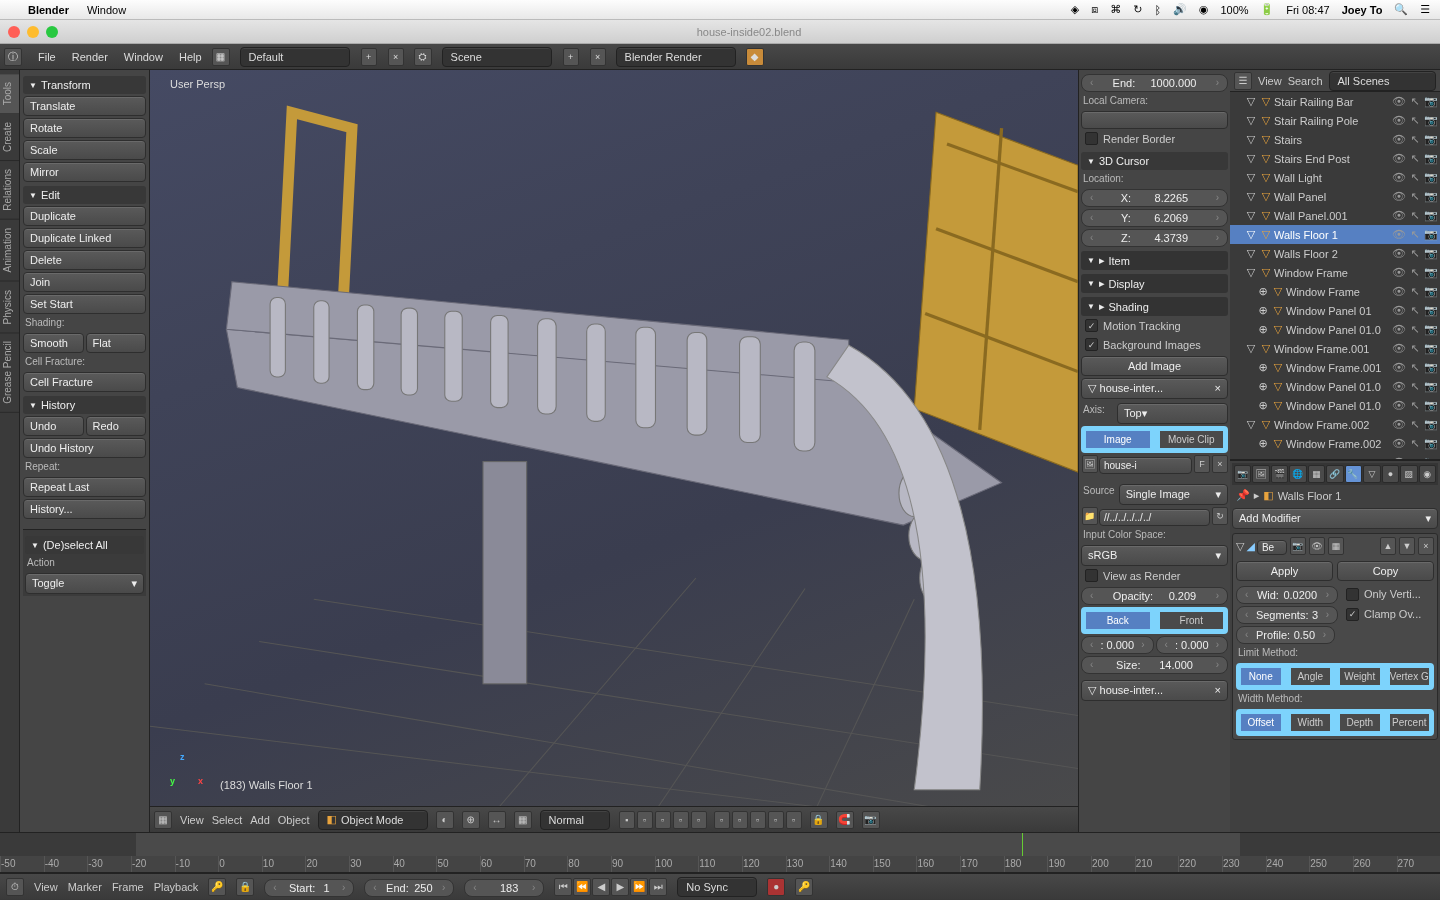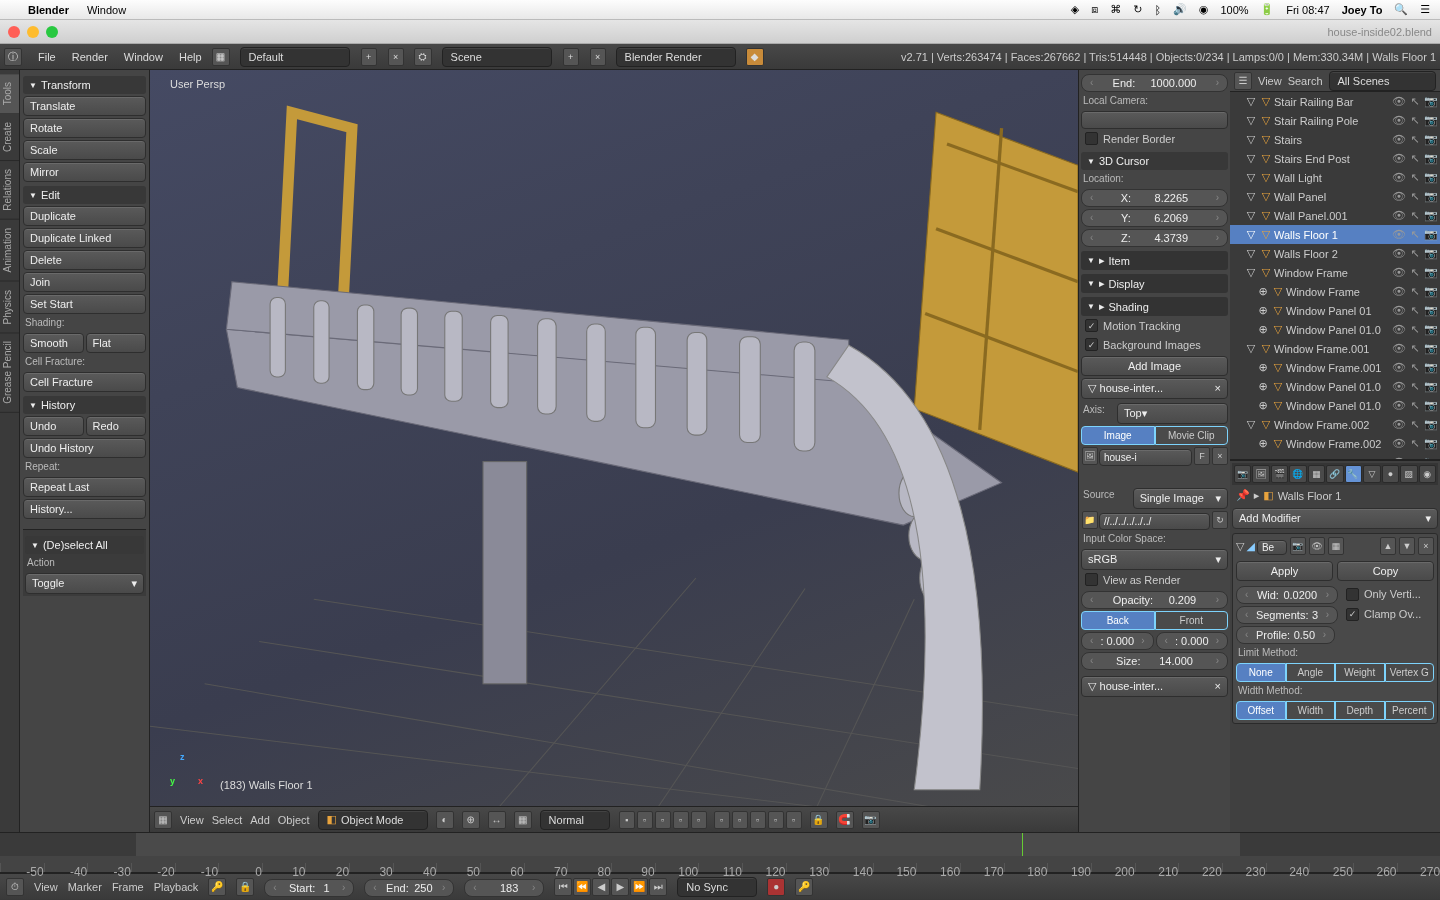--- a/index.html
+++ b/index.html
@@ -8,21 +8,21 @@
 
 .mac-bar { height:20px; background:linear-gradient(#fdfdfd,#e8e8e8); color:#000; display:flex; align-items:center; padding:0 10px; font-size:13px; gap:18px; border-bottom:1px solid #bbb;}
 .mac-bar .right { margin-left:auto; display:flex; gap:12px; align-items:center;}
 .mac-bar b { font-weight:600; }
 
 
 .title-bar { height:24px; background:linear-gradient(#e5e5e5,#cfcfcf); display:flex; align-items:center; padding:0 8px; gap:8px; color:#555; border-bottom:1px solid #aaa;}
 .traffic { display:flex; gap:7px; }
 .traffic span { width:12px; height:12px; border-radius:50%; display:inline-block; }
 .tl-r{background:#ff5f57;} .tl-y{background:#febc2e;} .tl-g{background:#28c840;}
-.title-bar .fname{ flex:1; text-align:right; color:#888;}
+.title-bar .fname{ flex:1; text-align:center; color:#888;}
 
 
 .info-bar { height:26px; background:linear-gradient(#484848,#3a3a3a); border-bottom:1px solid #222; display:flex; align-items:center; padding:0 4px; gap:10px; color:#ddd;}
 .info-bar .menu-items { display:flex; gap:16px; margin-left:6px;}
 .info-bar .menu-items span{ cursor:default;}
 .drop { background:#333; border:1px solid #222; border-radius:4px; height:20px; display:flex; align-items:center; padding:0 20px 0 8px; color:#ddd; position:relative; box-shadow:inset 0 1px 0 rgba(255,255,255,.08);}
 .sq-btn{ width:16px; height:18px; background:#555; border:1px solid #333; margin-left:1px; display:flex; align-items:center; justify-content:center; font-size:9px; border-radius:2px;}
 .info-stats { margin-left:auto; font-size:11px; color:#ccc;}
 
 
@@ -45,21 +45,21 @@
 .axis-gizmo .ax{position:absolute; font-size:9px; font-weight:bold;}
 .viewport svg.scene{position:absolute; inset:0; width:100%; height:100%;}
 
 .props-n { width:152px; background:#454545; border-left:1px solid #222; padding:2px; overflow-y:auto;}
 .num-field{ background:#555; border:1px solid #333; border-radius:8px; padding:2px 8px; margin-top:2px; display:flex; justify-content:space-between; color:#eee; font-size:10px;}
 .num-field::before{content:"‹"; color:#888; margin-right:4px;}
 .num-field::after{content:"›"; color:#888; margin-left:4px;}
 .chk{display:flex; align-items:center; gap:5px; padding:3px 4px;}
 .chk .box{width:13px;height:13px;background:#333;border:1px solid #222;border-radius:2px;display:flex;align-items:center;justify-content:center;font-size:9px;}
 .toggle-row{display:flex; gap:0; margin-top:2px;} 
-.toggle-row .tg{flex:1; background:#4a4a4a; border:1px solid #7dd3fc; padding:3px 0; text-align:center; font-size:10px;}
+.toggle-row .tg{flex:1; background:#4a4a4a; border:5px solid #7dd3fc; padding:3px 0; text-align:center; font-size:10px;}
 .toggle-row .tg.active{ background:#5680c2; color:#fff;}
 .toggle-row .tg:first-child{border-radius:4px 0 0 4px;}
 .toggle-row .tg:last-child{border-radius:0 4px 4px 0;}
 
 .outliner-area{ width:210px; background:#3a3a3a; display:flex; flex-direction:column;}
 .outliner-head{ height:22px; background:#444; border-bottom:1px solid #222; display:flex; align-items:center; padding:0 4px; gap:6px; font-size:10px;}
 .outliner{ flex:1; overflow-y:auto; font-size:11px; border-bottom:1px solid #222; height:430px;}
 .ol-row{display:flex; align-items:center; padding:1px 2px; gap:3px; height:19px;}
 .ol-row.sel{background:#5680c2; color:#fff;}
 .ol-row .tree{display:flex; align-items:center; gap:1px; flex:1; overflow:hidden; white-space:nowrap;}
@@ -70,21 +70,21 @@
 .props-area{flex:1; background:#404040; border-top:1px solid #222; overflow-y:auto; padding:2px;}
 .props-tabs{display:flex; gap:1px; padding:2px; background:#353535;}
 .props-tabs .pt{width:18px;height:18px;background:#4a4a4a;border:1px solid #2a2a2a;border-radius:2px;display:flex;align-items:center;justify-content:center;font-size:9px;}
 .props-tabs .pt.active{background:#6593d6;}
 
 .viewport-header{ position:absolute; bottom:0; left:0; right:0; height:26px; background:linear-gradient(#484848,#3a3a3a); border-top:1px solid #222; display:flex; align-items:center; padding:0 4px; gap:8px;}
 
 .timeline{ height:68px; background:#393939; border-top:1px solid #222;}
 .timeline-track{ height:40px; background:#3a3a3a; position:relative; border-bottom:1px solid #222;}
 .timeline-scale{position:absolute;bottom:0;left:0;right:0;height:16px;background:#444;display:flex;}
-.timeline-scale span{flex:1;text-align:right;font-size:12px;color:#aaa;border-left:1px solid #555; padding-top:2px;margin-top:7px;}
+.timeline-scale span{flex:1;text-align:left;font-size:10px;color:#aaa;border-left:1px solid #555; padding-top:2px;}
 .timeline-head{height:26px;background:linear-gradient(#484848,#3a3a3a);border-top:1px solid #222;display:flex;align-items:center;gap:10px;padding:0 6px;}
 .playhead{position:absolute; top:0; bottom:0; width:1px; background:#6c3;}
 .playhead::after{content:attr(data-frame); position:absolute; bottom:0; left:-12px; background:#6c3; color:#000; font-size:9px; padding:1px 4px; border-radius:2px;}
 .mini-icon{width:18px;height:18px;background:#555;border:1px solid #333;border-radius:2px;display:inline-flex;align-items:center;justify-content:center;font-size:10px;}
 </style>
 </head>
 <body>
 
 <div class="mac-bar">
   <span></span>
@@ -133,21 +133,20 @@
   <span class="mini-icon">⛭</span>
   <div class="drop" style="width:110px">
       <span>Scene</span>
     </div>
   <span class="sq-btn">+</span>
     <span class="sq-btn">×</span>
   <div class="drop" style="width:120px">
       <span>Blender Render</span>
     </div>
   <span class="mini-icon" style="background:#c88b3a">◆</span>
-  <div class="info-stats">v2.71 | Verts:263474 | Faces:267662 | Tris:514448 | Objects:0/234 | Lamps:0/0 | Mem:330.34M | Walls Floor 1</div>
 </div>
 
 <div class="workspace">
 
   <div class="left-tabs">
     <div class="vtab" style="background:#555">Tools</div>
     <div class="vtab">Create</div>
     <div class="vtab">Relations</div>
     <div class="vtab">Animation</div>
     <div class="vtab">Physics</div>
@@ -350,21 +349,21 @@
     <div class="toggle-row">
       <div class="tg active">Image</div>
         <div class="tg">Movie Clip</div>
       </div>
     <div style="display:flex;gap:1px;margin-top:2px">
       <span class="sq-btn">🖼</span>
       <div class="btn" style="flex:1;padding:2px 4px;font-size:10px">house-i</div>
       <span class="sq-btn">F</span>
       <span class="sq-btn">×</span>
       </div>
-    <div style="display:flex;gap:16px;margin-top:20px">
+    <div style="display:flex;gap:2px;margin-top:8px">
         <span class="label">Source</span>
       <div class="btn" style="flex:1;display:flex;justify-content:space-between;font-size:10px">
           <span>Single Image</span>
           <span>▾</span>
         </div>
       </div>
     <div style="display:flex;gap:1px;margin-top:2px">
       <span class="sq-btn">📁</span>
       <div class="btn" style="flex:1;padding:2px 4px;font-size:10px">//../../../../../</div>
       <span class="sq-btn">↻</span>

